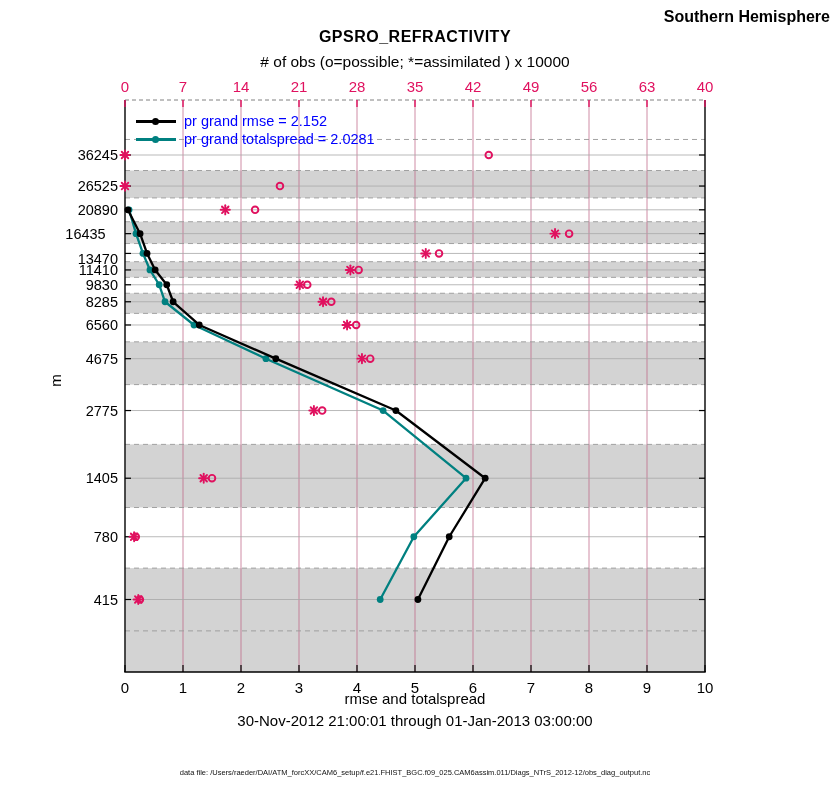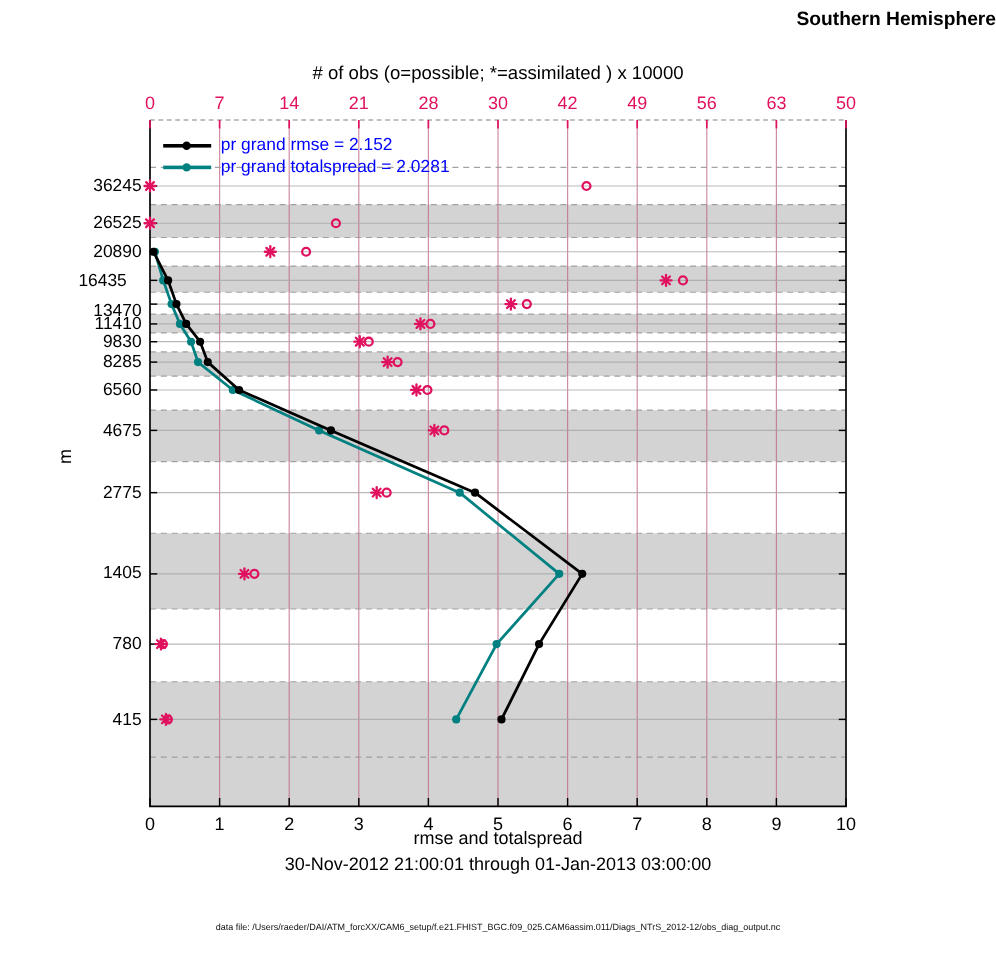--- a/index.html
+++ b/index.html
@@ -272,34 +272,35 @@
         <circle cx="356.1714285714286" cy="324.9835279265" r="3.3"></circle>
         <circle cx="370.25714285714287" cy="358.671879664495" r="3.3"></circle>
         <circle cx="322.2" cy="410.54058441012273" r="3.3"></circle>
         <circle cx="212" cy="478.2246310312711" r="3.3"></circle>
         <circle cx="135.77142857142857" cy="536.7482632162959" r="3.3"></circle>
         <circle cx="139.9142857142857" cy="599.5" r="3.3"></circle>
       </g>
     </svg>
 
   <div class="abs title1">Southern Hemisphere</div>
+  <div class="abs title2">GPSRO_REFRACTIVITY</div>
   <div class="abs obs-label" id="obsLabel"># of obs (o=possible; *=assimilated ) x 10000</div>
 
   <div id="topTicks">
       <div class="tick-label top" style="left: 100px; top: 78px; width: 50px; color: rgb(224, 17, 95);">0</div>
       <div class="tick-label top" style="left: 158px; top: 78px; width: 50px; color: rgb(224, 17, 95);">7</div>
       <div class="tick-label top" style="left: 216px; top: 78px; width: 50px; color: rgb(224, 17, 95);">14</div>
       <div class="tick-label top" style="left: 274px; top: 78px; width: 50px; color: rgb(224, 17, 95);">21</div>
       <div class="tick-label top" style="left: 332px; top: 78px; width: 50px; color: rgb(224, 17, 95);">28</div>
-      <div class="tick-label top" style="left: 390px; top: 78px; width: 50px; color: rgb(224, 17, 95);">30</div>
+      <div class="tick-label top" style="left: 390px; top: 78px; width: 50px; color: rgb(224, 17, 95);">35</div>
       <div class="tick-label top" style="left: 448px; top: 78px; width: 50px; color: rgb(224, 17, 95);">42</div>
       <div class="tick-label top" style="left: 506px; top: 78px; width: 50px; color: rgb(224, 17, 95);">49</div>
       <div class="tick-label top" style="left: 564px; top: 78px; width: 50px; color: rgb(224, 17, 95);">56</div>
       <div class="tick-label top" style="left: 622px; top: 78px; width: 50px; color: rgb(224, 17, 95);">63</div>
-      <div class="tick-label top" style="left: 680px; top: 78px; width: 50px; color: rgb(224, 17, 95);">50</div>
+      <div class="tick-label top" style="left: 680px; top: 78px; width: 50px; color: rgb(224, 17, 95);">40</div>
     </div>
   <div id="leftTicks">
       <div class="tick-label left" style="left: 53px; top: 147px; width: 65px;">36245</div>
       <div class="tick-label left" style="left: 53px; top: 178.048px; width: 65px;">26525</div>
       <div class="tick-label left" style="left: 53px; top: 201.798px; width: 65px;">20890</div>
       <div class="tick-label left" style="left: 53px; top: 225.65px; width: 65px; text-align: center;">16435</div>
       <div class="tick-label left" style="left: 53px; top: 251px; width: 65px;">13470</div>
       <div class="tick-label left" style="left: 53px; top: 261.94px; width: 65px;">11410</div>
       <div class="tick-label left" style="left: 53px; top: 276.763px; width: 65px;">9830</div>
       <div class="tick-label left" style="left: 53px; top: 293.767px; width: 65px;">8285</div>

